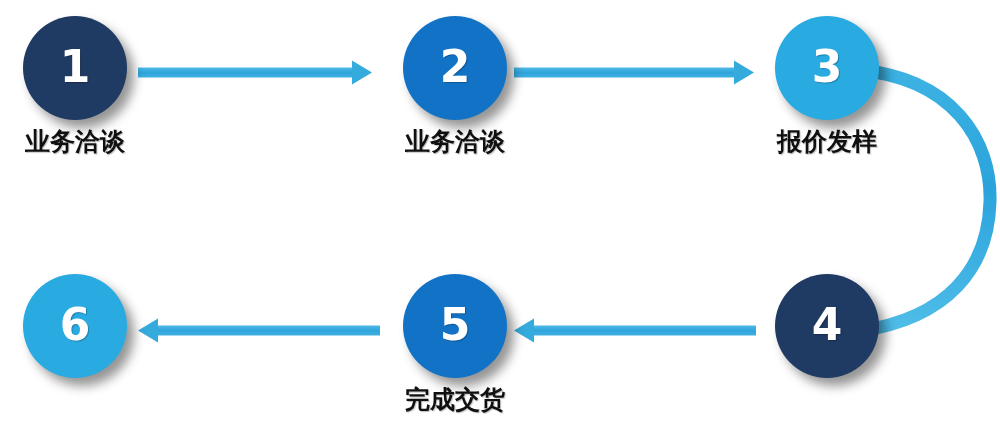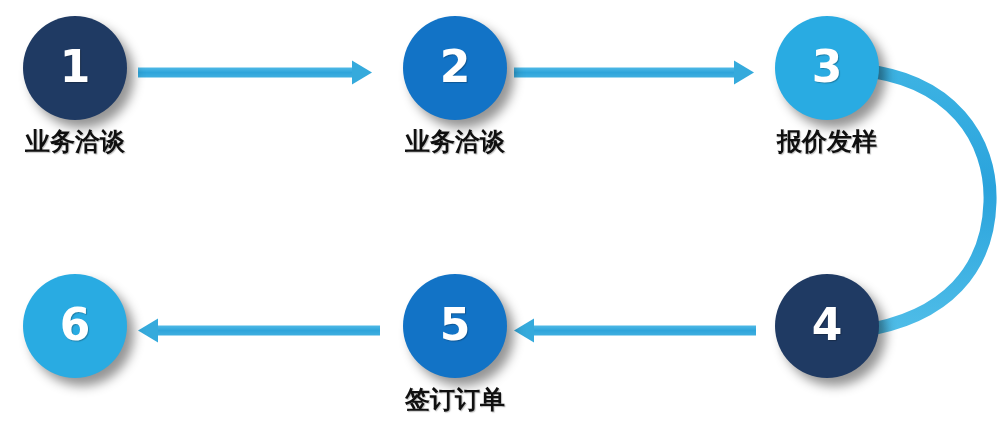--- a/index.html
+++ b/index.html
@@ -162,21 +162,21 @@
       </div>
     </div>
   </div>
 
   <div class="step" id="step-5">
     <div class="bubble-wrap">
       <div class="bubble" style="background:#1273C6;">
         <span class="bubble-num">5</span>
       </div>
     </div>
-    <div class="step-label">签订订单</div>
+    <div class="step-label">完成交货</div>
   </div>
 
   <div class="step" id="step-6">
     <div class="bubble-wrap">
       <div class="bubble" style="background:#29ABE2;">
         <span class="bubble-num">6</span>
       </div>
     </div>
   </div>
 

